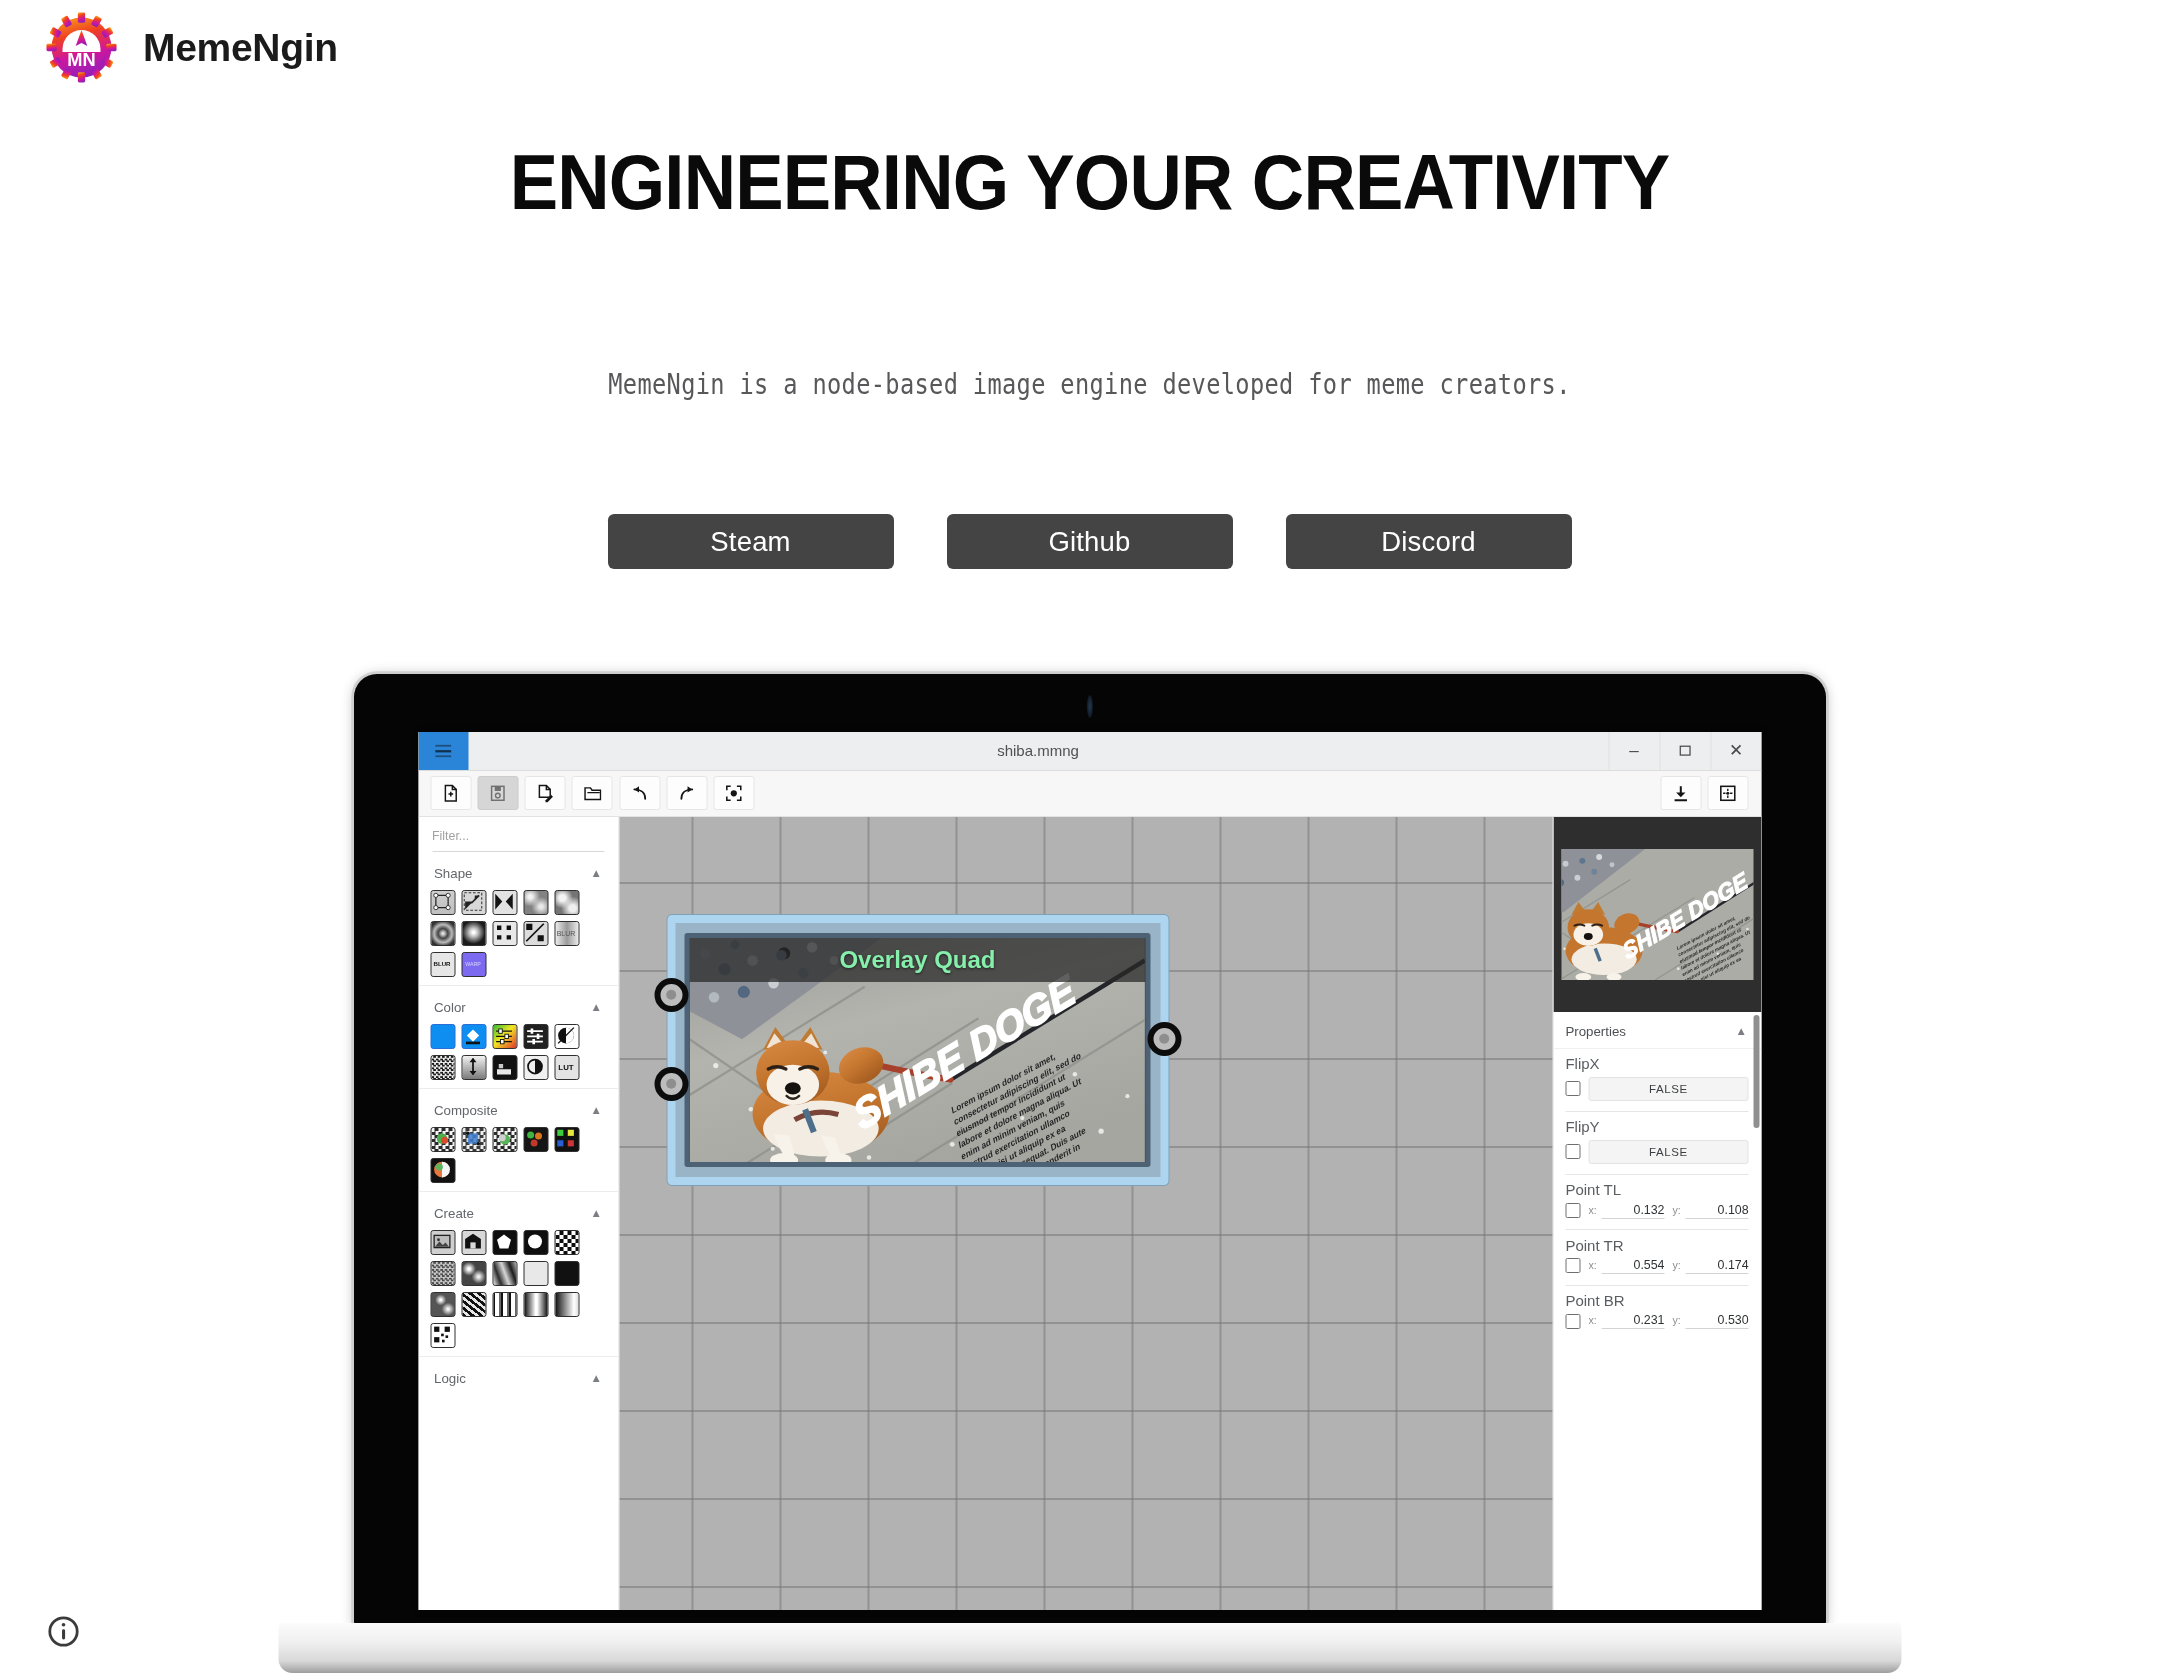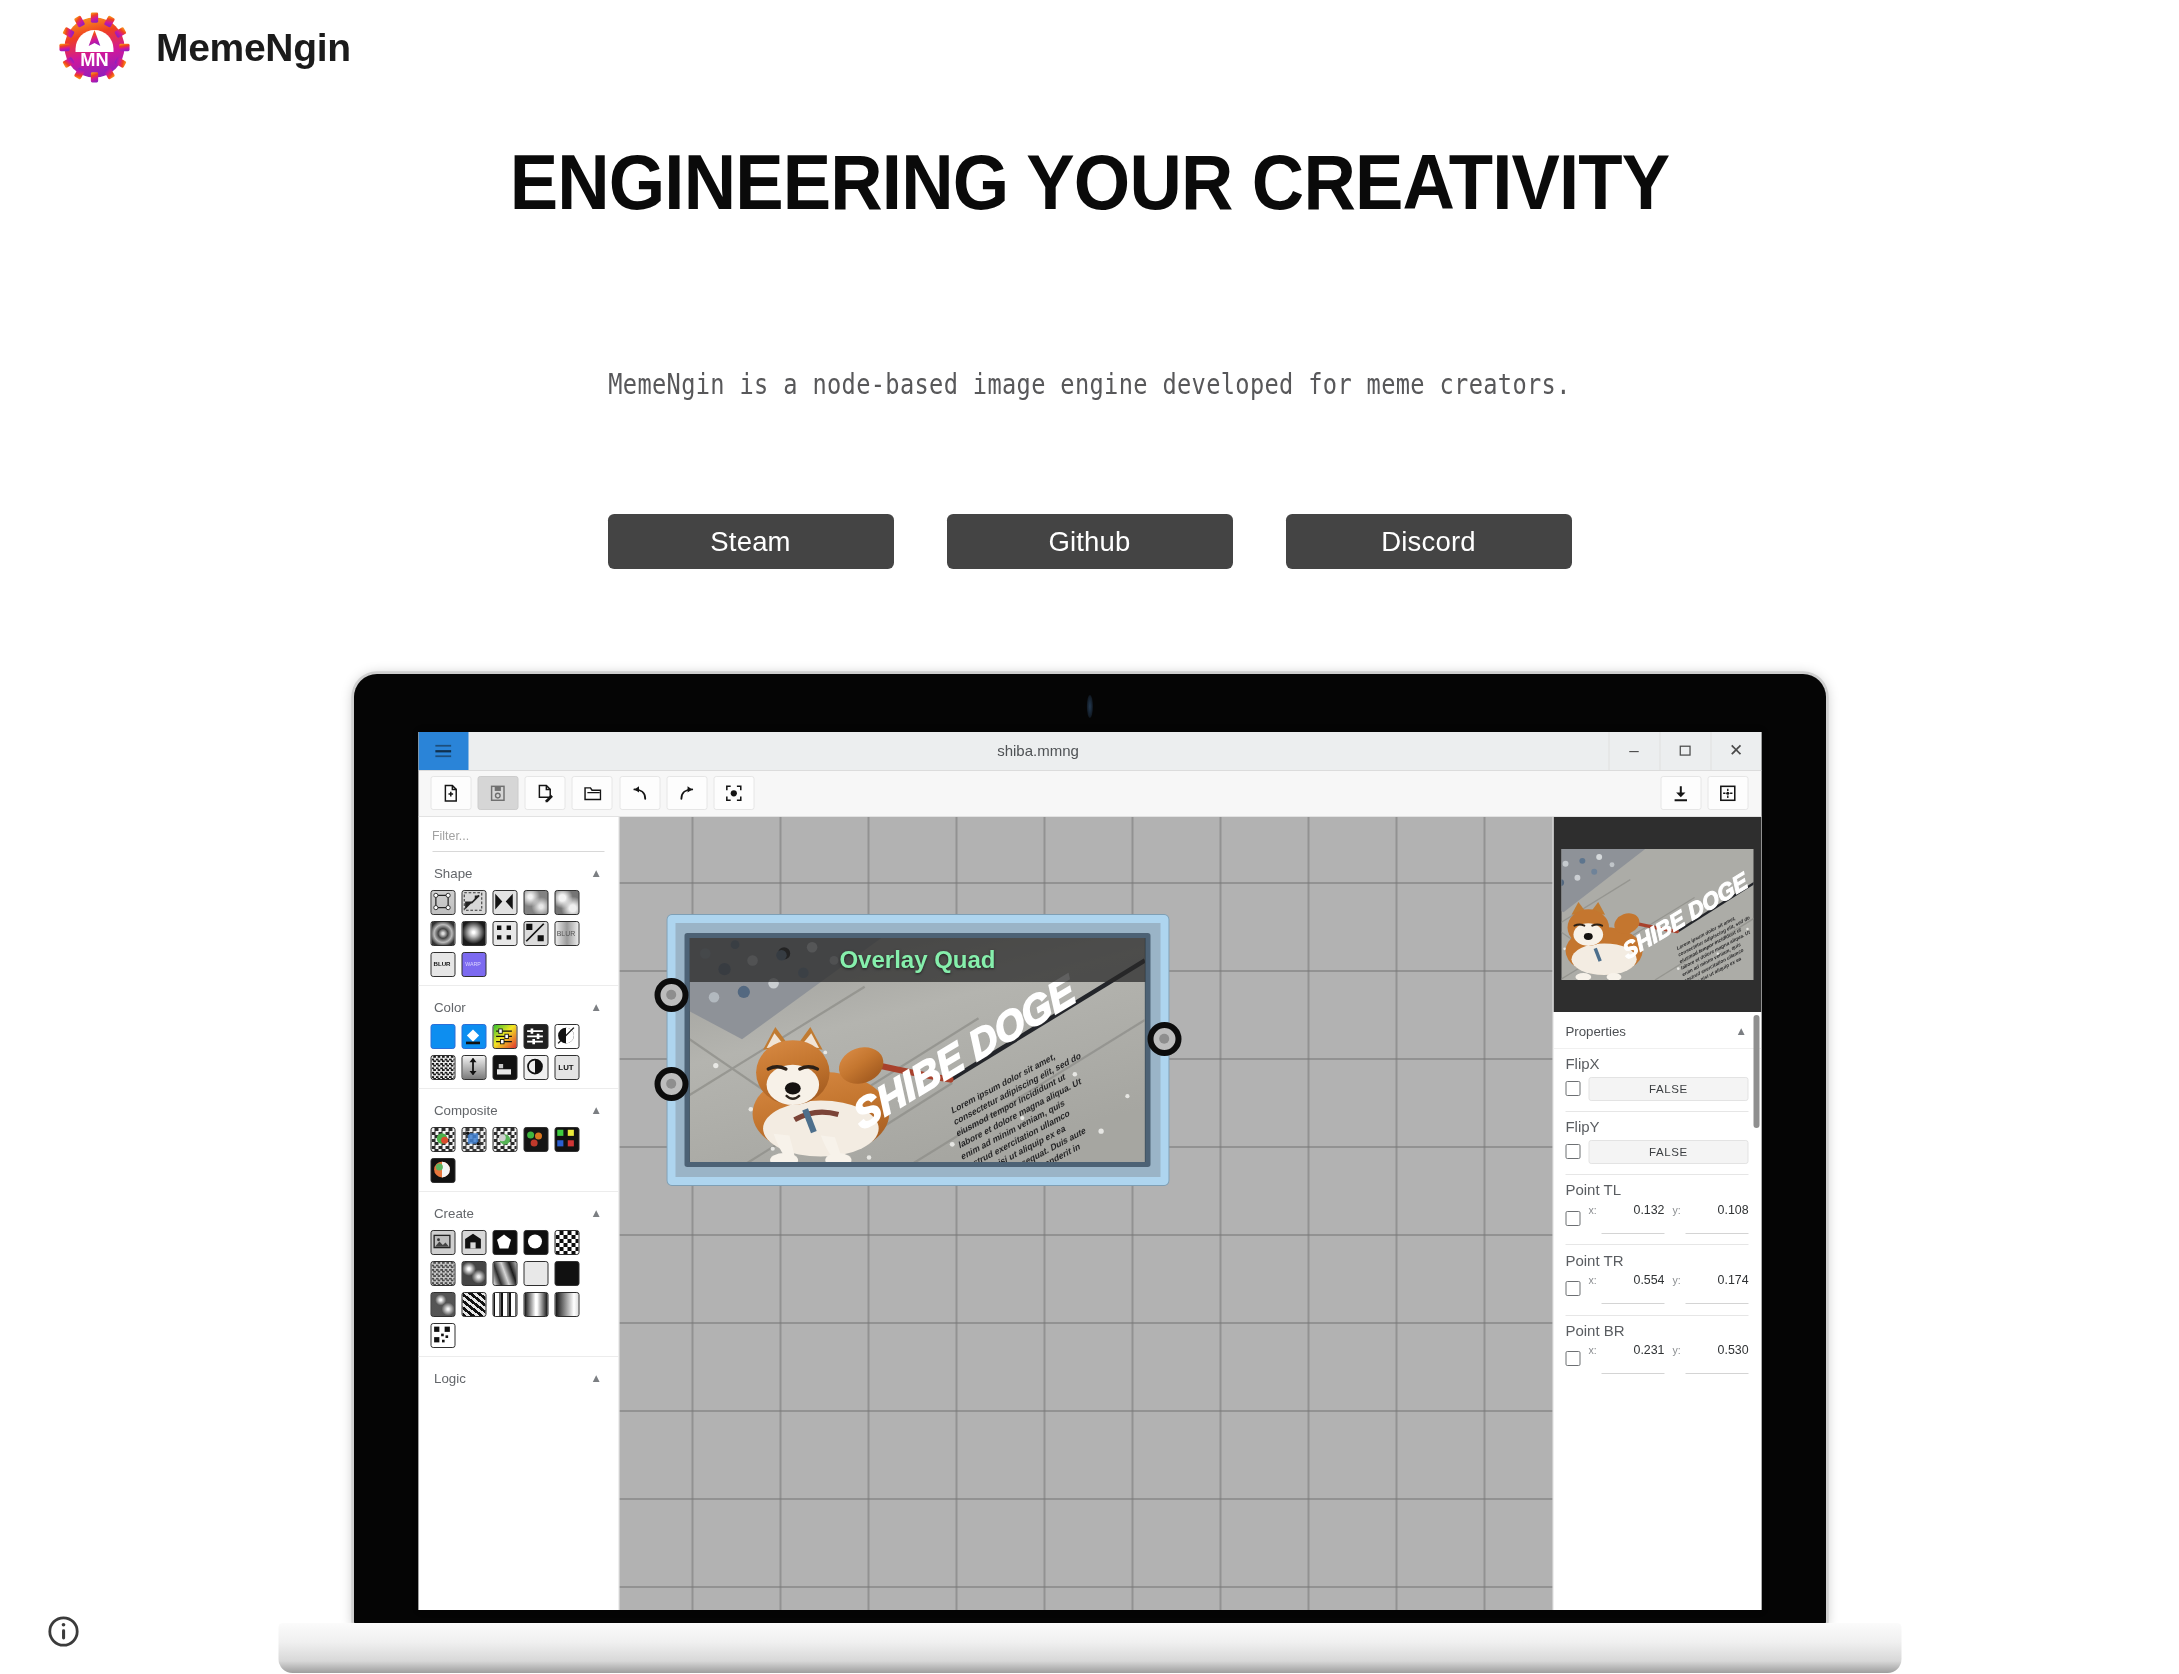--- a/index.html
+++ b/index.html
@@ -5,21 +5,21 @@
   * { box-sizing: border-box; margin: 0; padding: 0; }
   html, body {
     width: 2179px; height: 1674px;
     background: #ffffff;
     font-family: "Liberation Sans", sans-serif;
     overflow: hidden;
   }
 
   
   .site-header {
-    position: absolute; left: 58px; top: 10.6px;
+    position: absolute; left: 45px; top: 10.6px;
     display: flex; align-items: center; gap: 25px;
   }
   .logo-mark { width: 73px; height: 73px; position: relative; }
   .logo-gear { width: 73px; height: 73px; display: block; }
   .brand-name {
     font-family: "Liberation Sans Narrow", "Liberation Sans", sans-serif;
     font-size: 39px; font-weight: 700; color: #1b1b1b;
     letter-spacing: -0.3px; line-height: 1;
   }
 
@@ -282,21 +282,21 @@
     display: flex; align-items: center; justify-content: center;
     font-size: 11.5px; color: #3c3f42; letter-spacing: 0.6px;
     cursor: pointer;
   }
   .vec-field { display: flex; align-items: baseline; gap: 4.4px; flex: 1; }
   .vec-key { font-size: 10.6px; color: #8a8d90; }
   .vec-val {
     flex: 1; text-align: right;
     font-size: 12.4px; color: #2f3234;
     border-bottom: 0.9px solid #d4d4d4;
-    padding-bottom: 16px; cursor: text;
+    padding-bottom: 1px; cursor: text;
   }
   .prop-div { height: 0.9px; background: #e6e6e6; margin: 5.3px 12.4px 0 12.4px; }
   .scroll-track {
     position: absolute; right: 1.8px; top: 0; bottom: 0; width: 6.2px;
   }
   .scroll-thumb {
     position: absolute; right: 0; top: 3.5px; width: 6.2px; height: 113px;
     background: #8f8f8f; border-radius: 3.5px; cursor: grab;
   }
 

